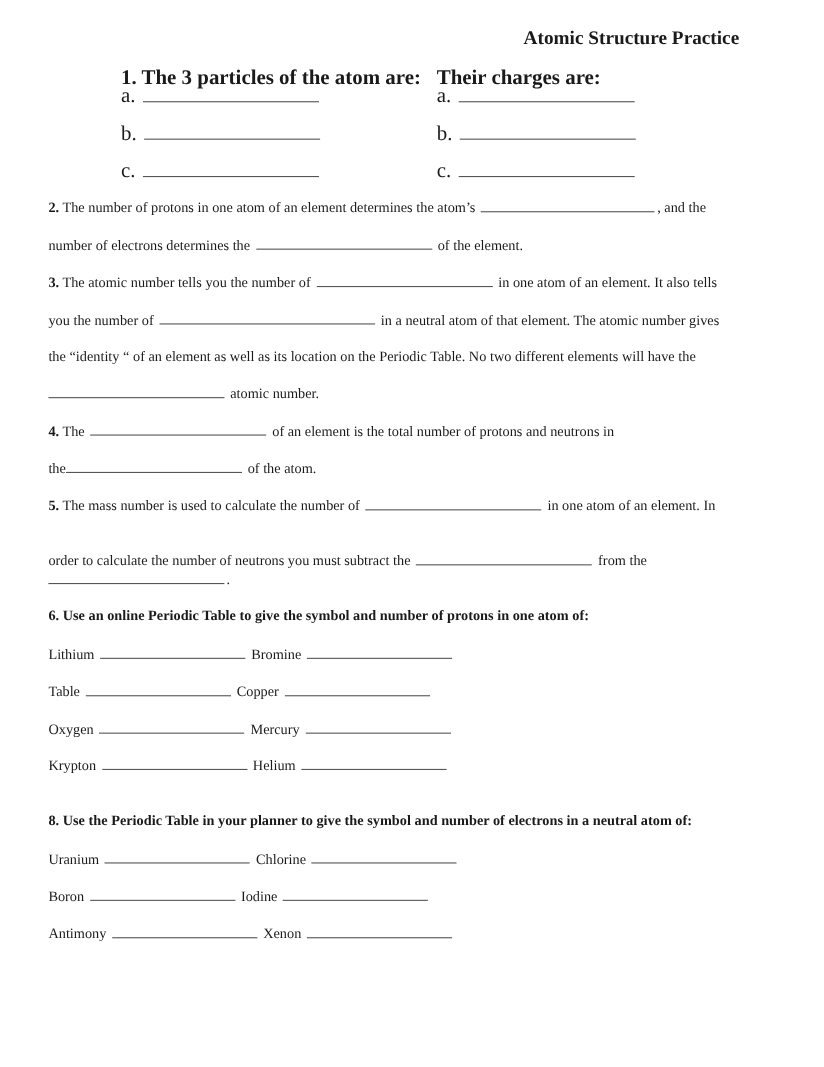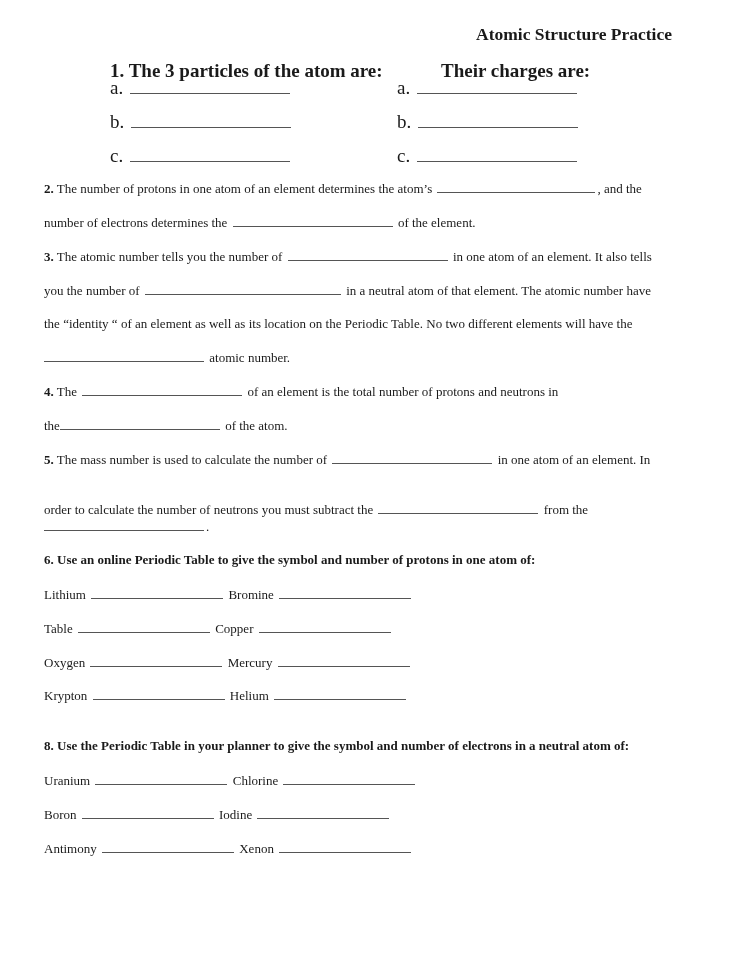--- a/index.html
+++ b/index.html
@@ -12,21 +12,21 @@
     .blank { display: inline-block; border-bottom: 1px solid #555; height: 12px; vertical-align: baseline; margin: 0 2px; }
     .small { font-size: 12px; }
     .q1 { position: absolute; font-size: 19px; line-height: 15px; white-space: nowrap; }
   </style>
 </head>
 <body>
 
 <div class="title">Atomic Structure Practice</div>
 
 <div class="q1 b" style="left:110px; top:63px;">1. The 3 particles of the atom are:</div>
-<div class="q1 b" style="left:397px; top:63px;margin-left:44px;">Their charges are:</div>
+<div class="q1 b" style="left:397px; top:63px;">Their charges are:</div>
 
 <div class="q1 small" style="left:110px; top:80px;">
   <span>a.</span>
   <span class="blank" style="width:160px;"></span>
 </div>
 <div class="q1 small" style="left:397px; top:80px;">
   <span>a.</span>
   <span class="blank" style="width:160px;"></span>
 </div>
 <div class="q1 small" style="left:110px; top:114px;">
@@ -50,21 +50,21 @@
   <span class="b">2.</span><span> The number of protons in one atom of an element determines the atom’s </span><span class="blank" style="width:158px;"></span><span>, and the</span>
 </div>
 <div class="line" style="top:214px;">
   <span>number of electrons determines the </span><span class="blank" style="width:160px;"></span><span> of the element.</span>
 </div>
 
 <div class="line" style="top:248px;">
   <span class="b">3.</span><span> The atomic number tells you the number of </span><span class="blank" style="width:160px;"></span><span> in one atom of an element. It also tells</span>
 </div>
 <div class="line" style="top:282px;">
-  <span>you the number of </span><span class="blank" style="width:196px;"></span><span> in a neutral atom of that element. The atomic number have</span>
+  <span>you the number of </span><span class="blank" style="width:196px;"></span><span> in a neutral atom of that element. The atomic number gives</span>
 </div>
 <div class="line" style="top:316px;">
   <span>the “identity “ of an element as well as its location on the Periodic Table. No two different elements will have the</span>
 </div>
 <div class="line" style="top:349px;">
   <span class="blank" style="width:160px; margin-left:0;"></span><span> atomic number.</span>
 </div>
 
 <div class="line" style="top:383px;text-align:center;">
   <span class="b">4.</span><span> The </span><span class="blank" style="width:160px;"></span><span> of an element is the total number of protons and neutrons in</span>

